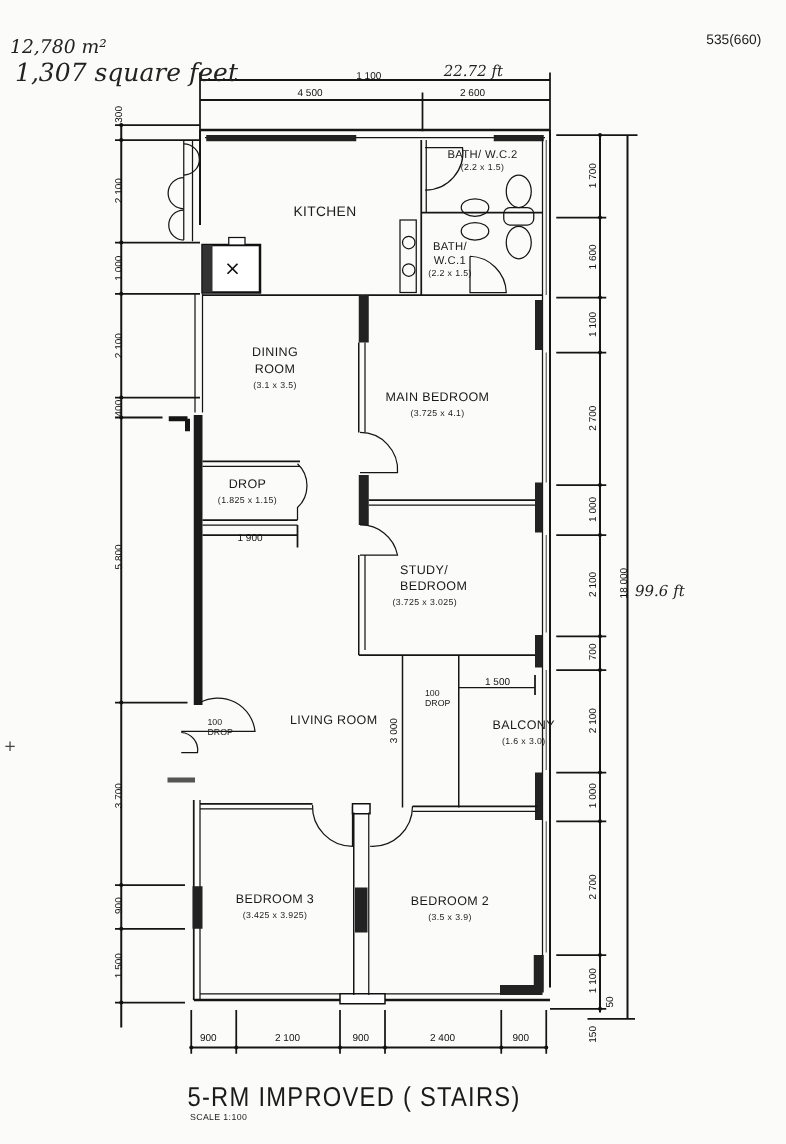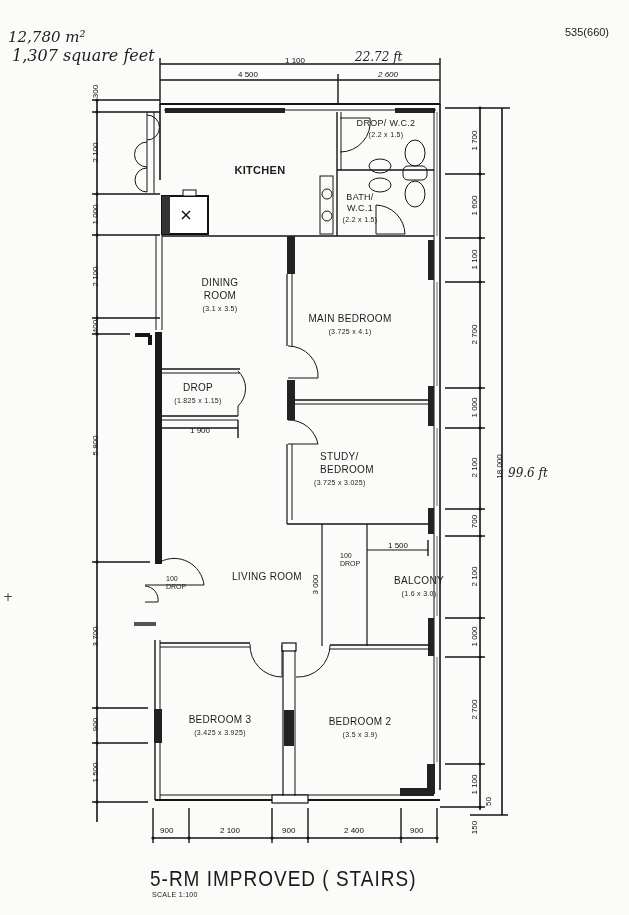--- a/index.html
+++ b/index.html
@@ -200,29 +200,29 @@
       <circle cx="272" cy="838" r="1.6"></circle>
     <circle cx="308" cy="838" r="1.6"></circle>
       <circle cx="401" cy="838" r="1.6"></circle>
       <circle cx="437" cy="838" r="1.6"></circle>
   </g>
 
   <path d="M338 68" stroke="#333" fill="none"></path>
 </svg>
 
 <div class="abs hand" style="left:8px;top:28px;font-size:15px;">12,780 m²</div>
-<div class="abs hand" style="left:12px;top:46px;font-size:16px;">1,307 square feet</div>
+<div class="abs hand" style="left:12px;top:46px;font-size:20px;">1,307 square feet</div>
 <div class="abs" style="left:565px;top:26px;font-family:'Liberation Sans',sans-serif;font-size:11px;">535(660)</div>
 <div class="abs hand" style="left:355px;top:50px;font-size:12px;">22.72 ft</div>
 <div class="abs hand" style="left:508px;top:466px;font-size:12px;">99.6 ft</div>
 <div class="abs" style="left:3px;top:590px;font-size:12px;color:#444;">+</div>
 
 <div class="abs dim" style="left:285px;top:56px;">1 100</div>
 <div class="abs dim" style="left:238px;top:70px;">4 500</div>
-<div class="abs dim" style="left:378px;top:70px;font-style:italic;">2 600</div>
+<div class="abs dim" style="left:368px;top:70px;">2 600</div>
 
 <div class="abs dim vdim" style="left:80px;top:87px;width:30px;text-align:center;">300</div>
 <div class="abs dim vdim" style="left:80px;top:148px;width:30px;text-align:center;">2 100</div>
 <div class="abs dim vdim" style="left:80px;top:210px;width:30px;text-align:center;">1 000</div>
 <div class="abs dim vdim" style="left:80px;top:272px;width:30px;text-align:center;">2 100</div>
 <div class="abs dim vdim" style="left:80px;top:322px;width:30px;text-align:center;">400</div>
 <div class="abs dim vdim" style="left:80px;top:441px;width:30px;text-align:center;">5 800</div>
 <div class="abs dim vdim" style="left:80px;top:632px;width:30px;text-align:center;">3 700</div>
 <div class="abs dim vdim" style="left:80px;top:720px;width:30px;text-align:center;">900</div>
 <div class="abs dim vdim" style="left:80px;top:768px;width:30px;text-align:center;">1 500</div>
@@ -253,25 +253,25 @@
 <div class="abs dim vdim" style="left:300px;top:580px;width:30px;text-align:center;">3 000</div>
 <div class="abs" style="left:340px;top:552px;font-family:'Liberation Sans',sans-serif;font-size:7px;line-height:8px;">
   <div>100</div>
   <div>DROP</div>
 </div>
 <div class="abs" style="left:166px;top:575px;font-family:'Liberation Sans',sans-serif;font-size:7px;line-height:8px;">
   <div>100</div>
   <div>DROP</div>
 </div>
 
-<div class="abs label" style="left:220px;top:164px;width:80px;font-weight:bold;">
+<div class="abs label" style="left:220px;top:164px;width:80px;">
   <div>KITCHEN</div>
 </div>
 <div class="abs label" style="left:356px;top:118px;width:60px;font-size:9px;line-height:11px;">
-  <div>DROP/ W.C.2</div>
+  <div>BATH/ W.C.2</div>
   <div style="font-size:7px;">(2.2 x 1.5)</div>
 </div>
 <div class="abs label" style="left:338px;top:192px;width:44px;font-size:9px;line-height:11px;">
   <div>BATH/ W.C.1</div>
   <div style="font-size:7px;">(2.2 x 1.5)</div>
 </div>
 <div class="abs label" style="left:190px;top:276px;width:60px;font-size:10px;">
   <div>DINING ROOM</div>
   <div style="font-size:7px;">(3.1 x 3.5)</div>
 </div>

